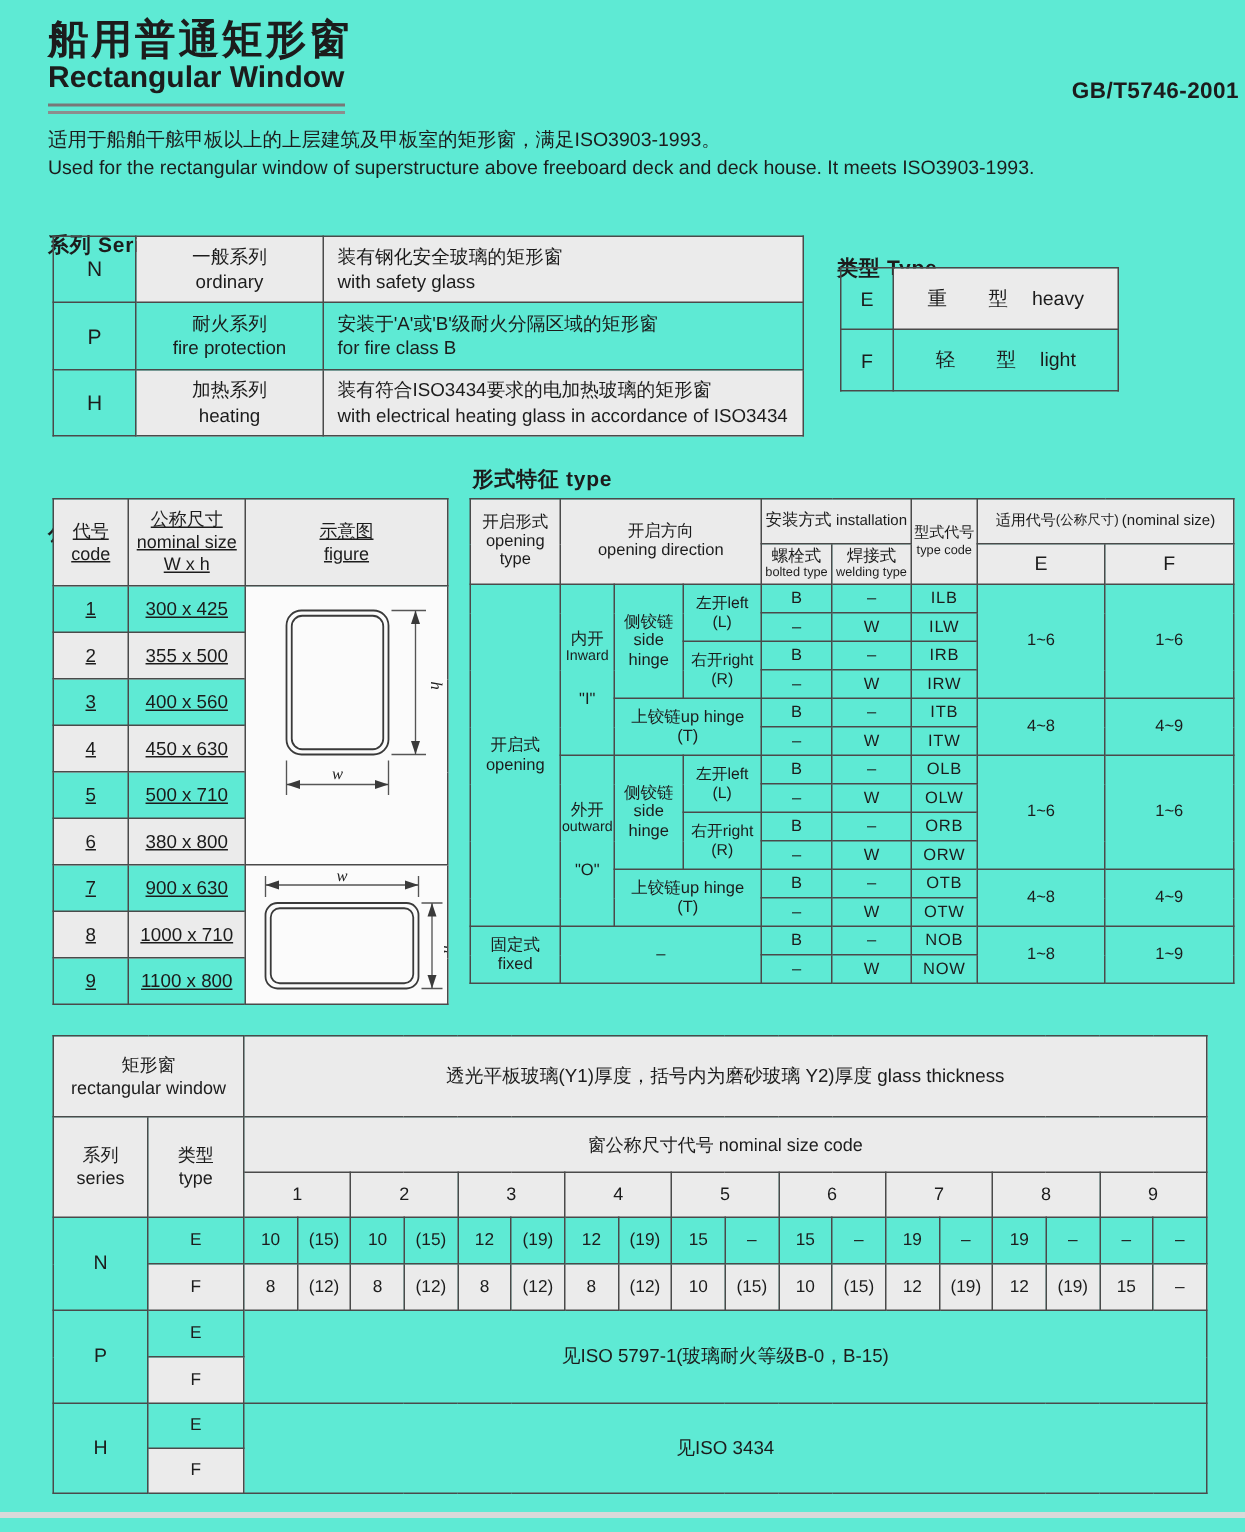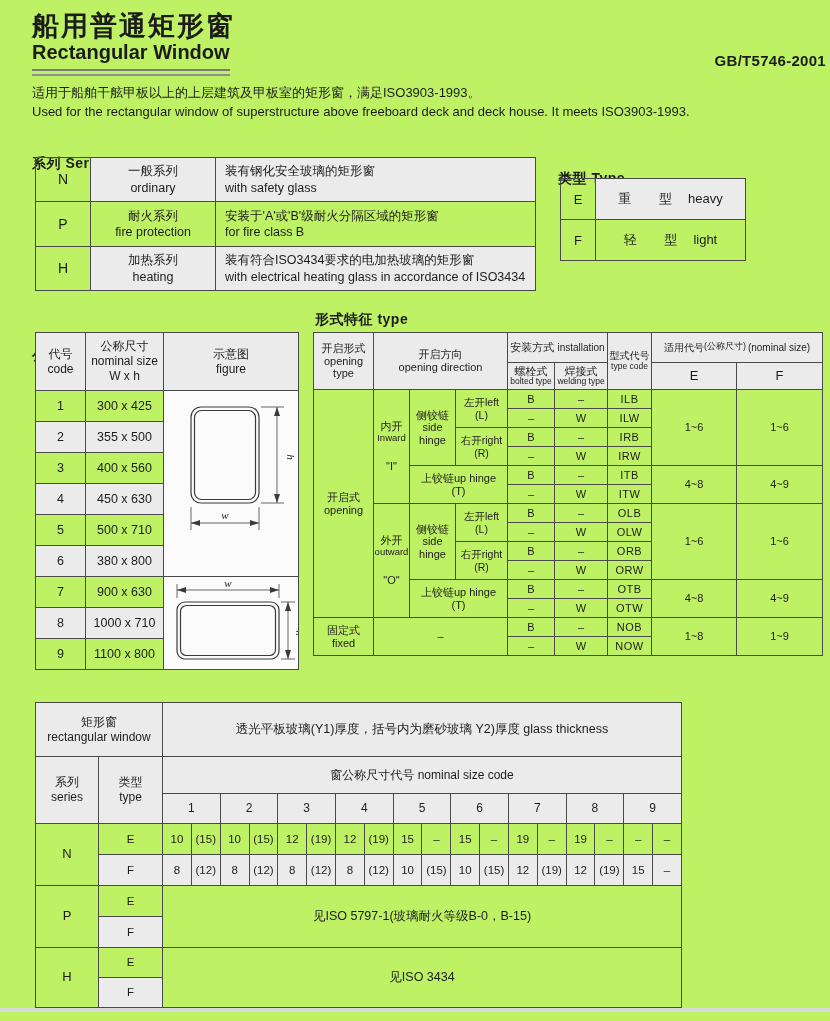--- a/index.html
+++ b/index.html
@@ -1,16 +1,16 @@
 <!DOCTYPE html>
 <html><head>
 <meta charset="utf-8">
 <style>
   html,body{margin:0;padding:0;background:#e9e9e9;}
-  .page{position:relative;width:830px;height:1021px;background:#bef264;overflow:hidden;
+  .page{position:relative;width:830px;height:1021px;background:#5eead4;overflow:hidden;
         font-family:"Liberation Sans","DejaVu Sans",sans-serif;color:#1c1c1c;}
   .abs{position:absolute;}
   
   .title-zh{left:32px;top:8px;font-size:27px;font-weight:bold;letter-spacing:2px;}
   .title-en{left:32px;top:41px;font-size:20px;font-weight:bold;}
   .double-rule{left:32px;top:69px;width:198px;height:3px;border-top:2px solid #787878;border-bottom:2px solid #8d8d8d;}
   .standard{left:580px;top:52px;width:246px;text-align:right;font-size:15px;font-weight:bold;letter-spacing:.3px;}
   .desc-zh{left:32px;top:84px;font-size:13px;}
   .desc-en{left:32px;top:104px;font-size:13px;}
   .sec-head{font-size:14px;font-weight:bold;letter-spacing:.5px;margin-top:16px;}
@@ -23,39 +23,39 @@
   .series-table{left:35px;top:157px;width:500px;}
   .series-table td{font-size:12.5px;line-height:1.3;}
   .series-table .code{font-size:14px;}
   .series-table .desc{text-align:left;padding-left:9px;}
   
   .type-table{left:560px;top:178px;width:185px;}
   .type-table td{font-size:13px;}
   .type-table .zh{letter-spacing:12px;}
   .type-table .en{margin-left:4px;}
   
-  .size-table{left:35px;top:332px;width:263px;}
+  .size-table{left:35px;top:332px;width:263px;text-decoration:underline;}
   .size-table th{font-size:12px;line-height:1.25;}
   .size-table td{font-size:12.5px;}
   .fig-cell{vertical-align:top;padding:0;background:#fbfbfb;}
   .fig-top{height:185px;border-bottom:1px solid #4a4a4a;}
   .fig-bottom{height:92px;}
   
   .form-table{left:313px;top:332px;width:509px;}
   .form-table th{font-size:11px;line-height:1.15;}
   .form-table td{font-size:11px;line-height:1.15;}
   .tiny{font-size:8.5px;display:block;}
   .app-wrap{display:flex;align-items:center;justify-content:center;gap:2px;font-size:10px;}
   .app-stack{display:flex;line-height:1.1;}
   .io-wrap{display:flex;flex-direction:column;justify-content:center;height:100%;}
   .io-wrap .mark{margin-top:16px;}
   .code-cell{letter-spacing:.5px;}
   .range{font-size:12px;}
   
-  .glass-table{left:35px;top:690px;width:647px;margin-top:12px;}
+  .glass-table{left:35px;top:690px;width:770px;}
   .glass-table td{font-size:11.5px;line-height:1.25;}
   .glass-table .note{font-size:12.5px;}
   .glass-table .hdr{font-size:12px;background:#ebebeb;}
   .footer-rule{left:0;top:1008px;width:830px;height:4px;background:#d9d9d9;}
   svg text{font-family:"Liberation Serif","DejaVu Serif",serif;font-style:italic;}
 </style>
 </head>
 <body>
 
 <div class="page">

